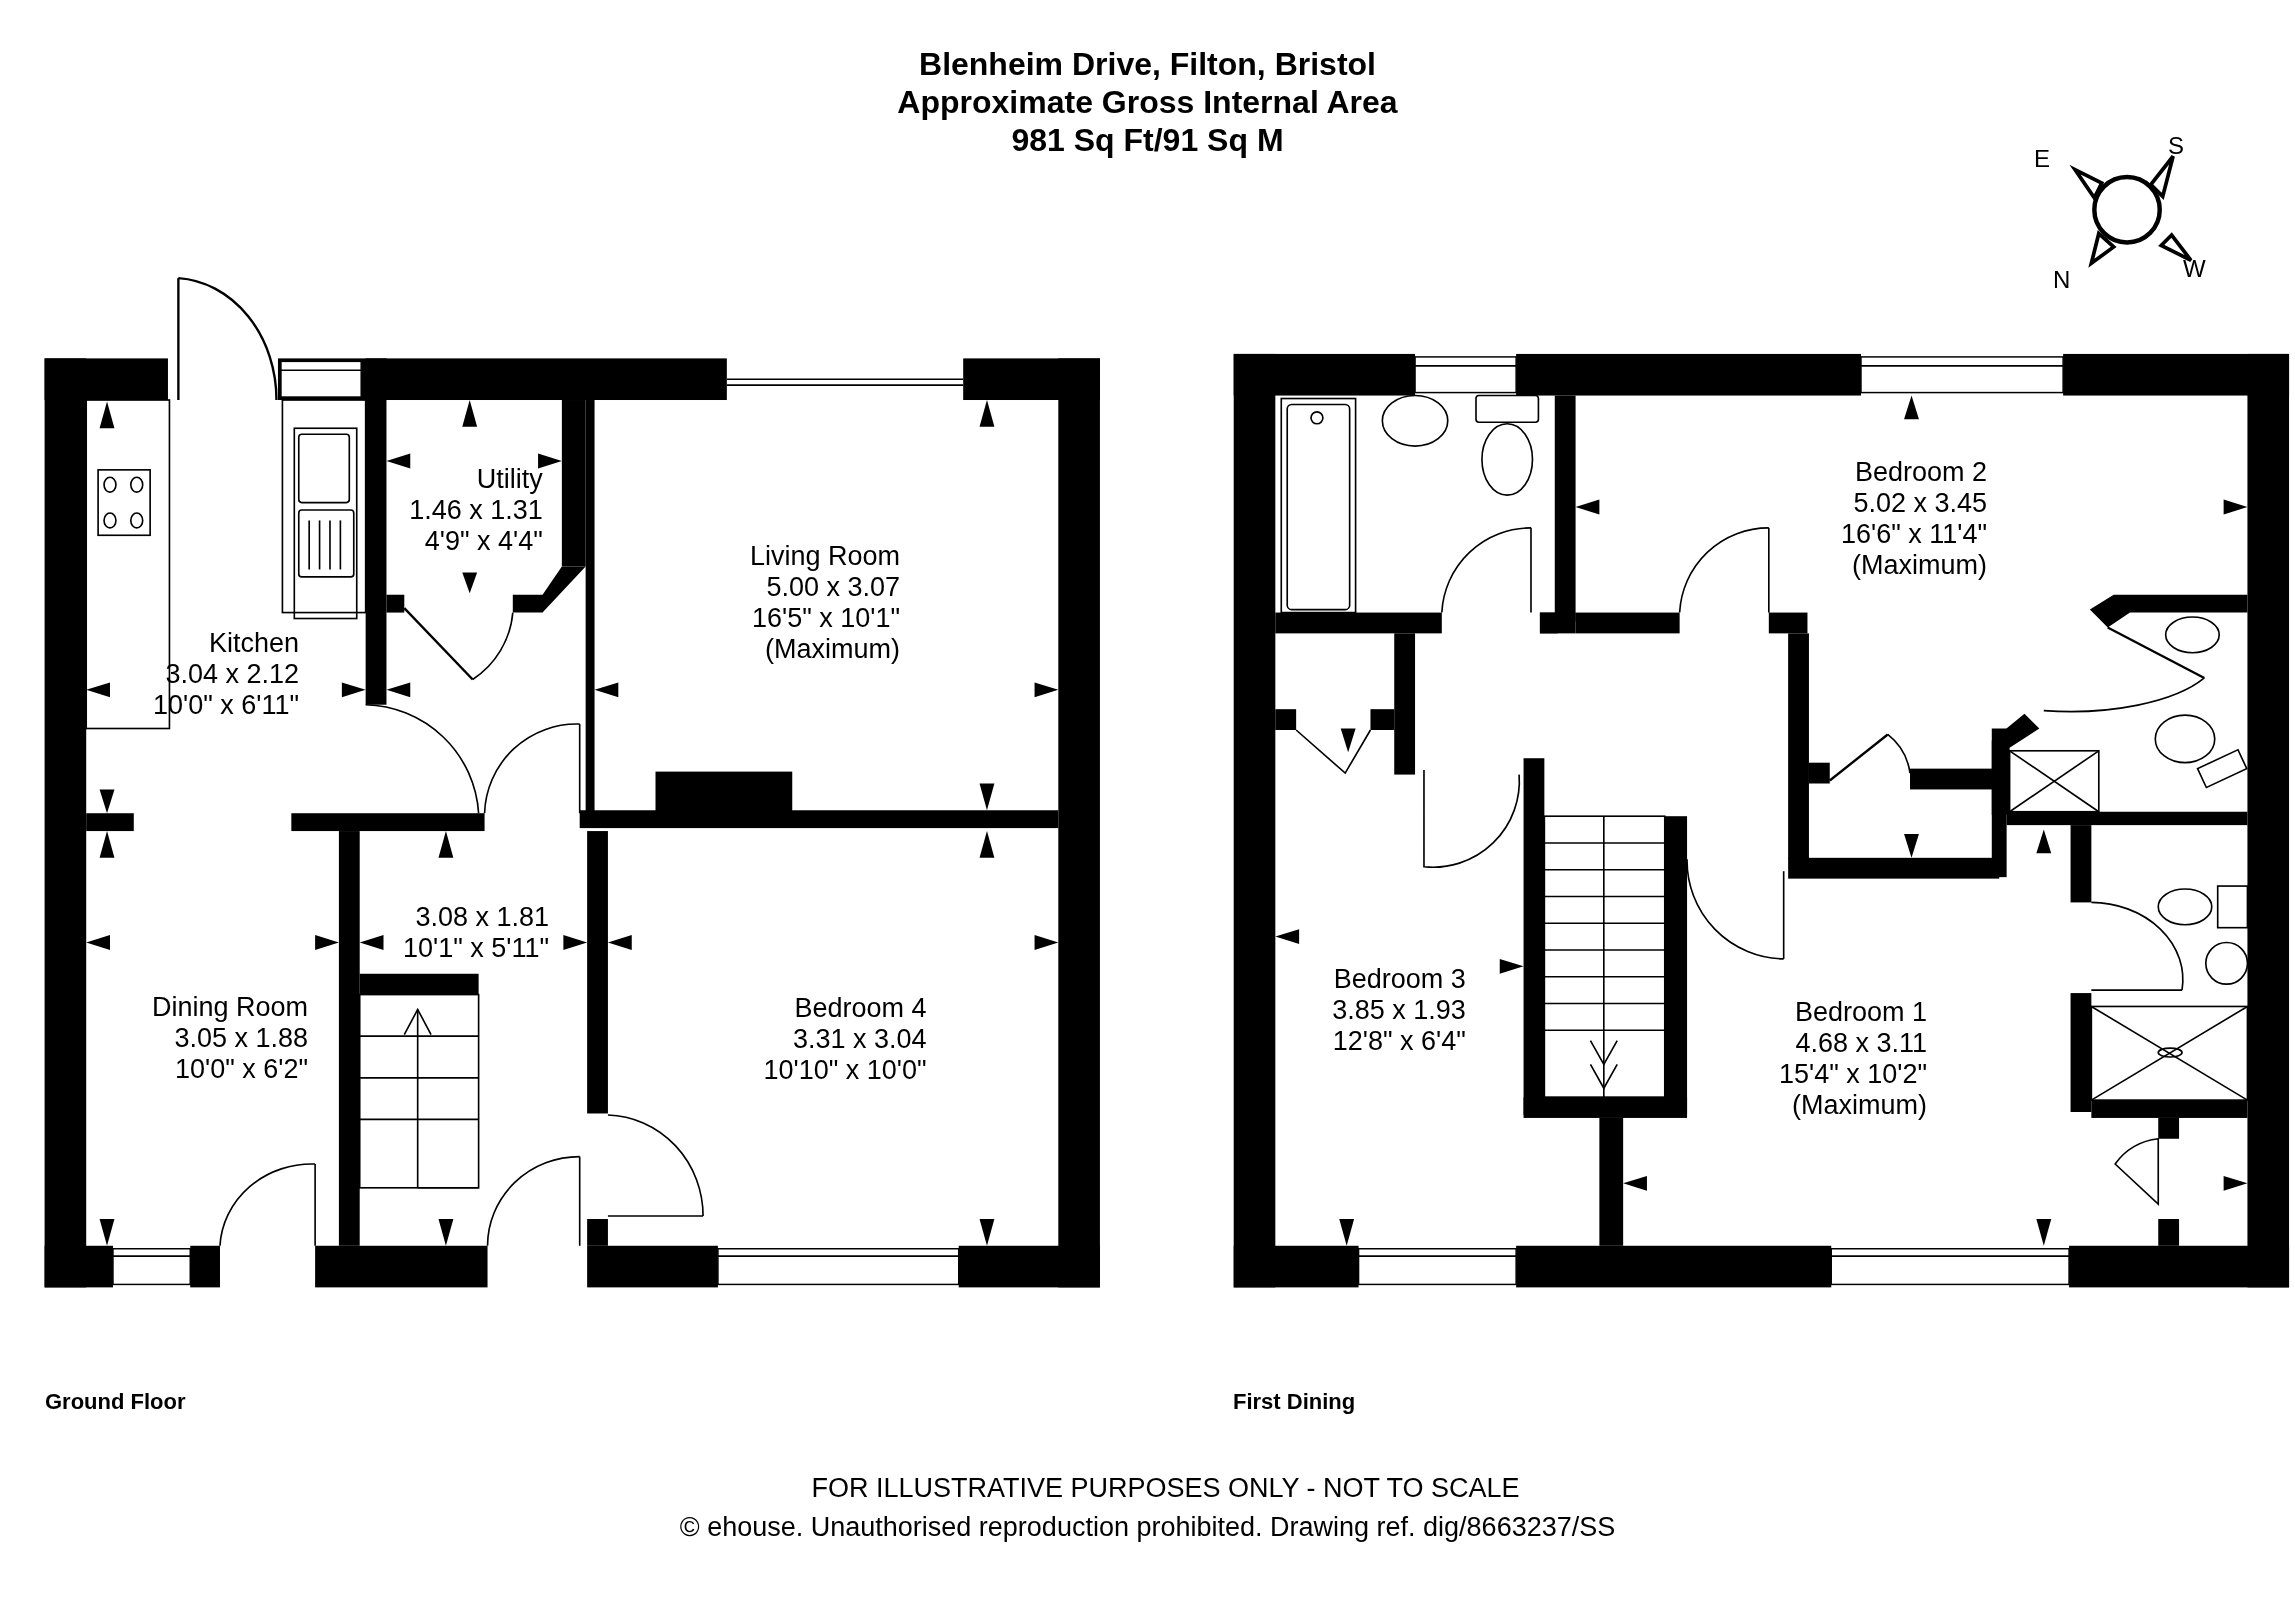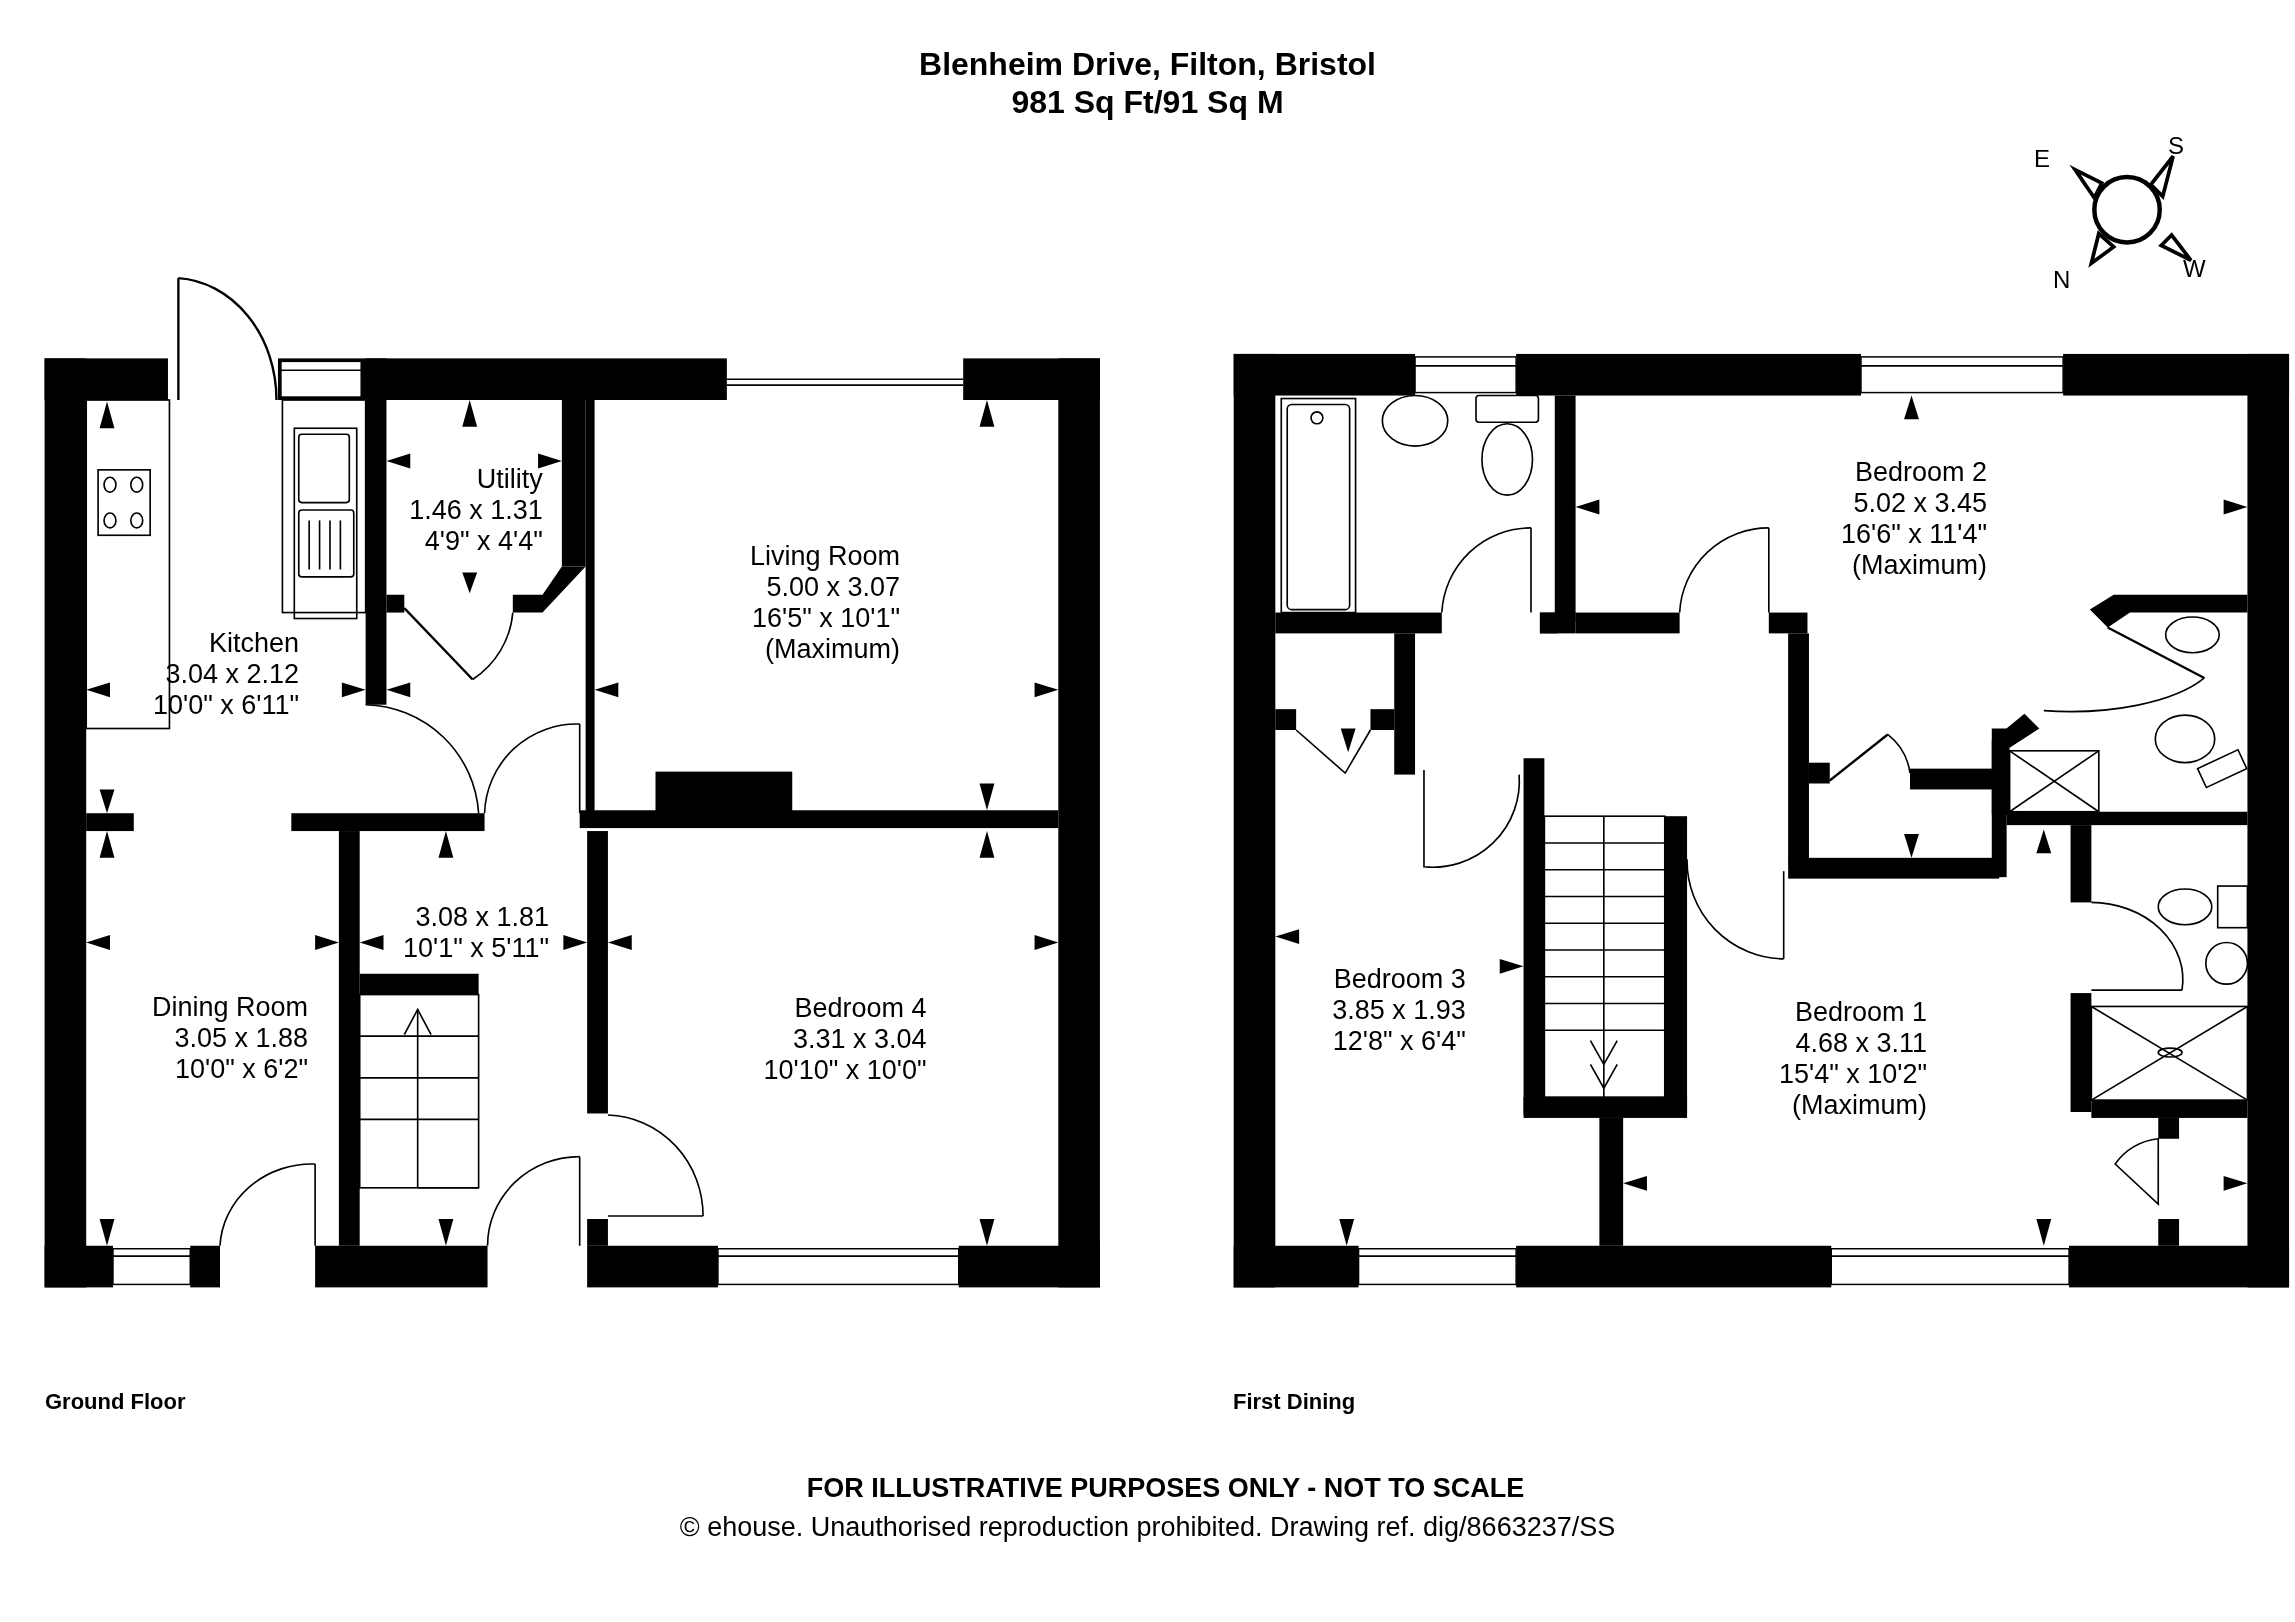--- a/index.html
+++ b/index.html
@@ -12,30 +12,31 @@
   .thin { fill:none; stroke:#000; stroke-width:1.1; }
   .win { fill:#fff; stroke:#000; stroke-width:1; }
   .arrow { fill:#000; }
   .hdr { position:absolute; left:0; width:2295px; text-align:center; font-weight:bold;
          font-size:32px; line-height:38px; top:45px; }
   .hdr div { white-space:nowrap; }
   .room { position:absolute; text-align:right; font-size:27px; line-height:31px; white-space:nowrap;
           transform:translateX(-50%); }
   .floor-label { position:absolute; font-weight:bold; font-size:22px; white-space:nowrap; }
   .footer { position:absolute; left:0; width:2295px; text-align:center; top:1469px; font-size:27px; line-height:39px; }
-  .footer .b { font-weight:bold;padding-left:36px; }
+  .footer .b { font-weight:normal;padding-left:36px; }
   .compass-label { position:absolute; font-size:24px; }
 </style>
 </head>
 <body>
 
 <div class="stage">
 
   <div class="hdr">
     <div>Blenheim Drive, Filton, Bristol</div>
+    <div>Approximate Gross Internal Area</div>
     <div>981 Sq Ft/91 Sq M</div>
   </div>
 
   <svg class="plan" viewBox="0 0 1544 1091">
 
     <g>
       <circle cx="1431" cy="141" r="22" fill="#fff" stroke="#000" stroke-width="3"></circle>
       <polygon points="1396,114 1414,123 1409,133" fill="none" stroke="#000" stroke-width="2.5"></polygon>
       <polygon points="1462,105 1447,124 1455,132" fill="none" stroke="#000" stroke-width="2.5"></polygon>
       <polygon points="1407,177 1412,157 1422,166" fill="none" stroke="#000" stroke-width="2.5"></polygon>

